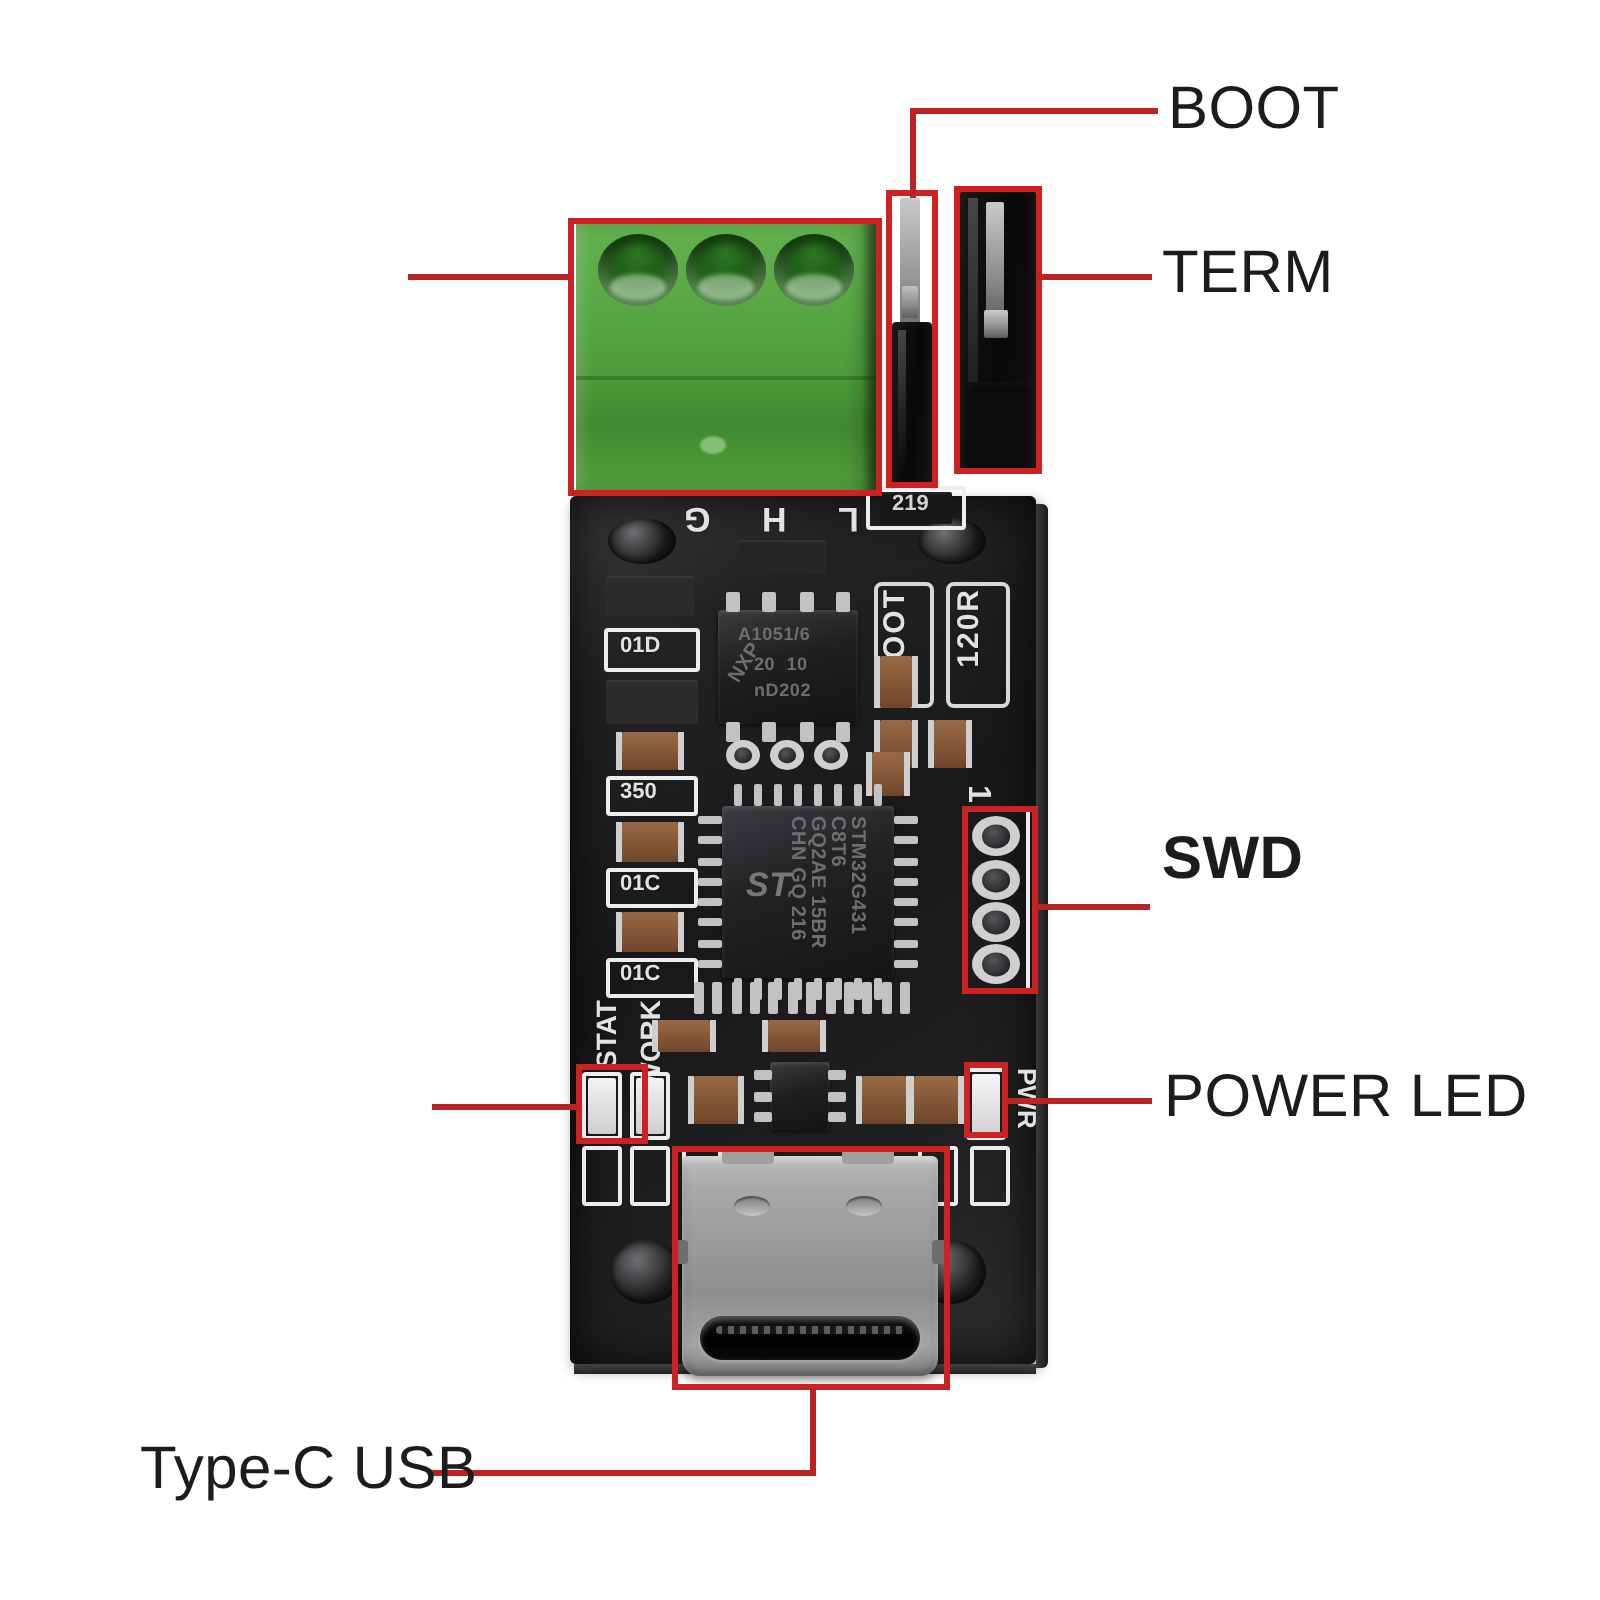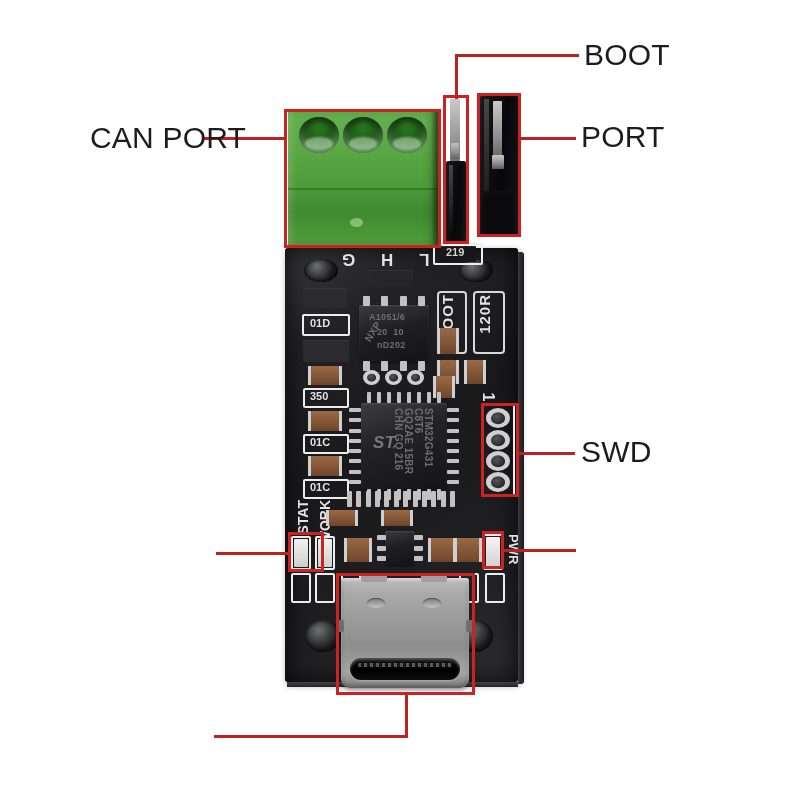--- a/index.html
+++ b/index.html
@@ -336,18 +336,19 @@
 
   <div class="leader h" style="left:518px;top:452px;width:57px;"></div>
 
   <div class="leader h" style="left:503px;top:549px;width:73px;"></div>
 
   <div class="leader h" style="left:216px;top:552px;width:73px;"></div>
 
   <div class="leader h" style="left:214px;top:735px;width:194px;"></div>
   <div class="leader v" style="left:405px;top:694px;height:44px;"></div>
 
-  <div class="label" style="left:90px;top:123px;">CAN PORT</div>
   <div class="label" style="left:584px;top:40px;">BOOT</div>
-  <div class="label" style="left:581px;top:122px;">PORT</div>
-  <div class="label" style="left:581px;top:437px;">SWD</div>
+  <div class="label" style="left:581px;top:122px;">TERM</div>
+  <div class="label" style="left:581px;top:415px;font-weight:bold;">SWD</div>
+  <div class="label" style="left:582px;top:534px;">POWER LED</div>
+  <div class="label" style="left:70px;top:720px;">Type-C USB</div>
 
 </div>
 
 </body></html>

